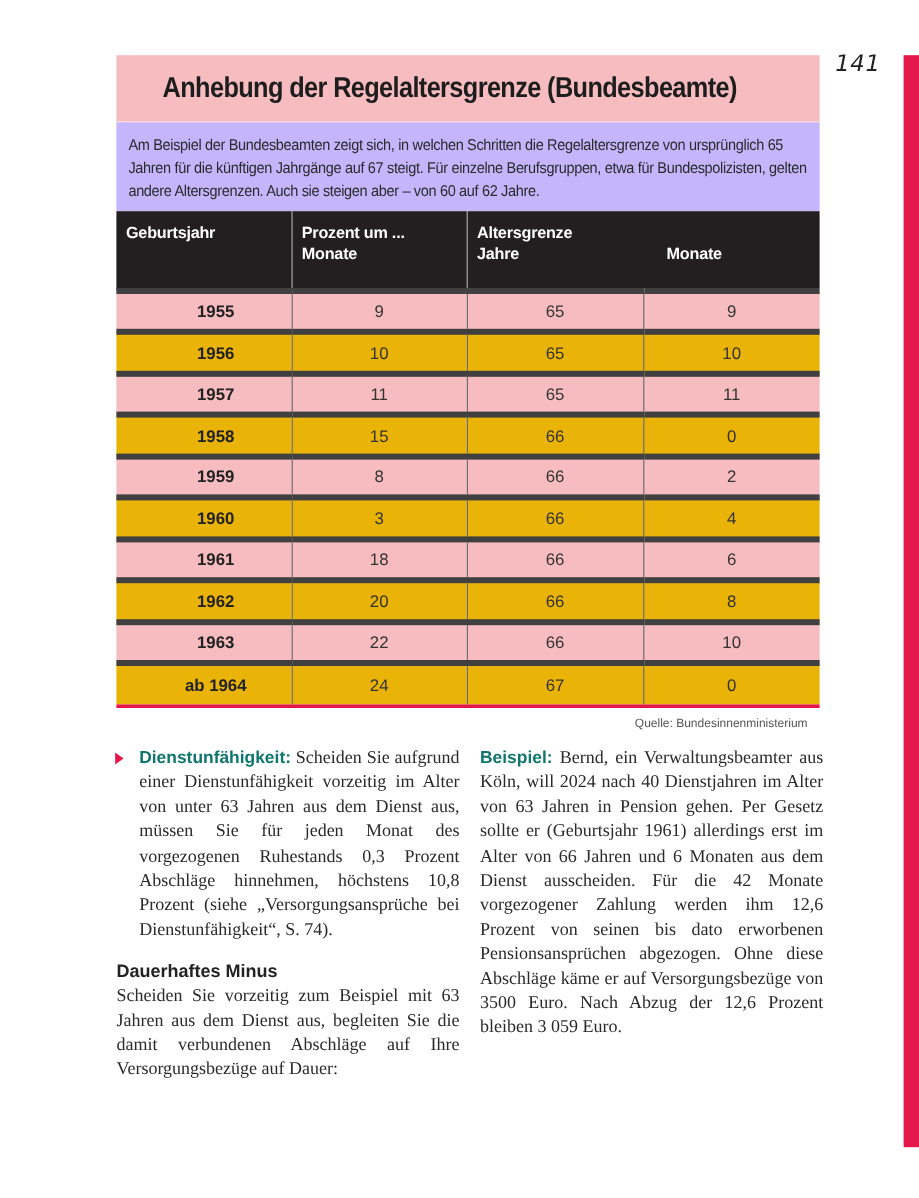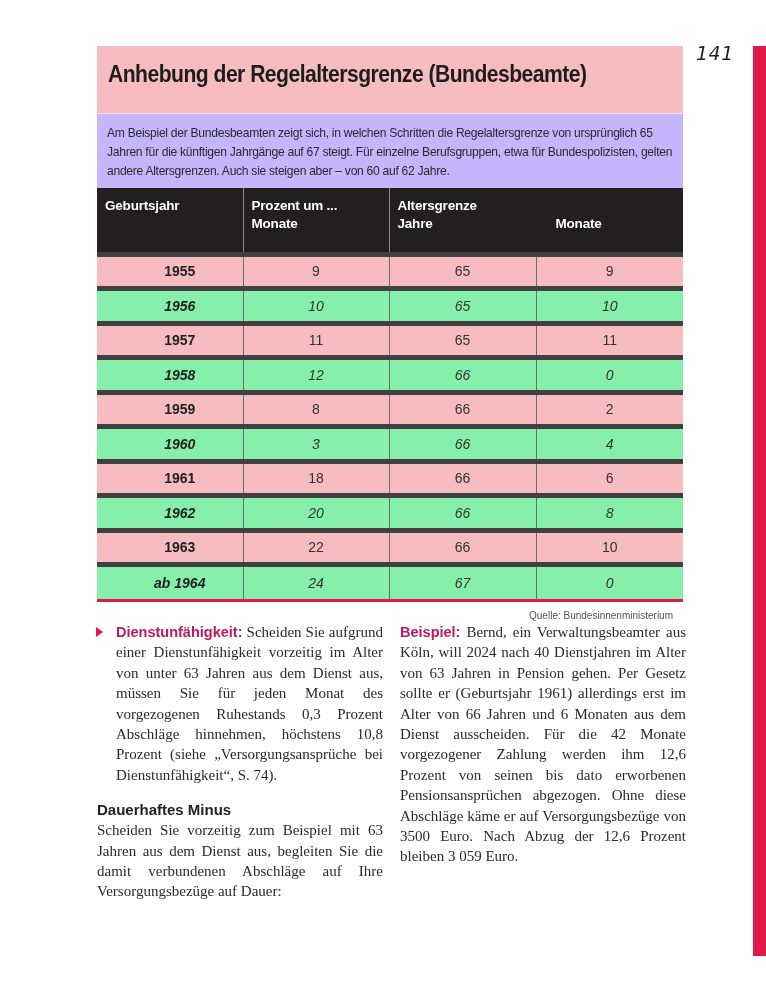--- a/index.html
+++ b/index.html
@@ -11,22 +11,23 @@
       font-family: "DejaVu Sans", sans-serif; font-size: 19px; color: #222; letter-spacing: 0.5px; font-style: italic;
     }
     .edge-bar {
       position: absolute; left: 753px; top: 46px; width: 13px; height: 910px; background: #e3174a;
     }
 
     .box {
       position: absolute; left: 97px; top: 46px; width: 586px;
     }
     .box-header {
-      background: #f7bcbf; height: 68px; padding: 14px 0 0 11px;
+      background: #f7bcbf; height: 56px; padding: 14px 0 0 11px;
       border-bottom: 1px solid #fbdcdd;
+      text-align: right;
     }
     .box-title {
       font-family: "Liberation Sans", sans-serif; font-weight: bold; font-size: 24px;
       letter-spacing: -0.6px; color: #1d1d1d; transform: scaleX(0.88); transform-origin: left center;
       white-space: nowrap;
     }
     .box-intro {
       background: #c4b5fd; height: 74px; padding: 9px 10px 0 10px;
     }
     .box-intro p {
@@ -46,39 +47,39 @@
     table.data th .sub { display: block; }
     table.data th.split { position: relative; }
     table.data th.split .right { position: absolute; left: 166px; top: 27px; }
     table.data td {
       height: 34.5px; text-align: center; font-size: 14px; color: #333;
       border-top: 5px solid #404040; vertical-align: middle;
     }
     table.data td.year { font-weight: bold; color: #222; padding-left: 20px; }
     table.data td.sep { border-left: 1px solid #6d6d6d; }
     table.data tr.pink td { background: #f7bcbf; }
-    table.data tr.cream td { background: #86efac; font-style: italic; }
+    table.data tr.cream td { background: #eab308; }
     .table-rule { height: 3px; background: #e3174a; width: 586px; }
     .source {
       text-align: right; font-size: 10px; color: #555; margin-top: 8px; padding-right: 10px;
     }
 
     .col {
       position: absolute; top: 622px; width: 286px;
       font-family: "Liberation Serif", serif; font-size: 15px; line-height: 20.4px; color: #2a2a2a;
     }
     .col-left { left: 97px; }
     .col-right { left: 400px; }
     .bullet {
       position: absolute; left: -1px; top: 5px; width: 0; height: 0;
       border-top: 5px solid transparent; border-bottom: 5px solid transparent;
       border-left: 7px solid #e3174a;
     }
     .para-bullet { padding-left: 19px; position: relative; text-align: left; }
-    .lead-red { font-family: "Liberation Sans", sans-serif; font-weight: bold; color: #be185d; font-size: 14.5px; }
+    .lead-red { font-family: "Liberation Sans", sans-serif; font-weight: bold; color: #0f766e; font-size: 14.5px; }
     .subhead {
       font-family: "Liberation Sans", sans-serif; font-weight: bold; font-size: 15px; color: #222;
       margin-top: 15px; line-height: 20px;
     }
     .justify { text-align: justify; }
     .indent { text-indent: 16px; }
   </style>
 </head>
 <body>
 
@@ -130,21 +131,21 @@
         <td class="sep">10</td>
       </tr>
       <tr class="pink">
         <td class="year">1957</td>
         <td class="sep">11</td>
         <td class="sep">65</td>
         <td class="sep">11</td>
       </tr>
       <tr class="cream">
         <td class="year">1958</td>
-        <td class="sep">12</td>
+        <td class="sep">15</td>
         <td class="sep">66</td>
         <td class="sep">0</td>
       </tr>
       <tr class="pink">
         <td class="year">1959</td>
         <td class="sep">8</td>
         <td class="sep">66</td>
         <td class="sep">2</td>
       </tr>
       <tr class="cream">

